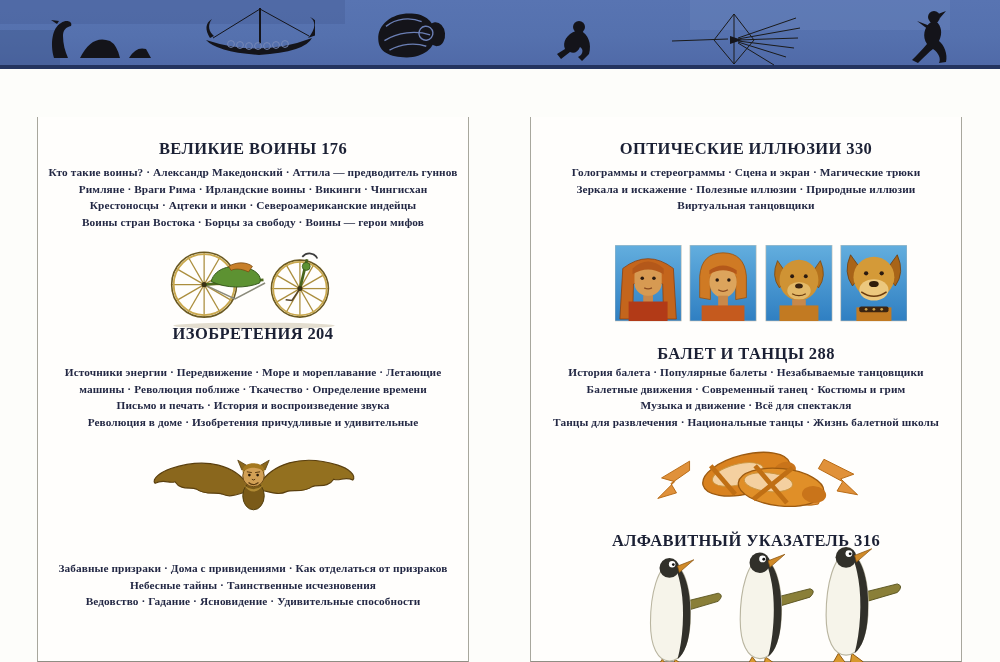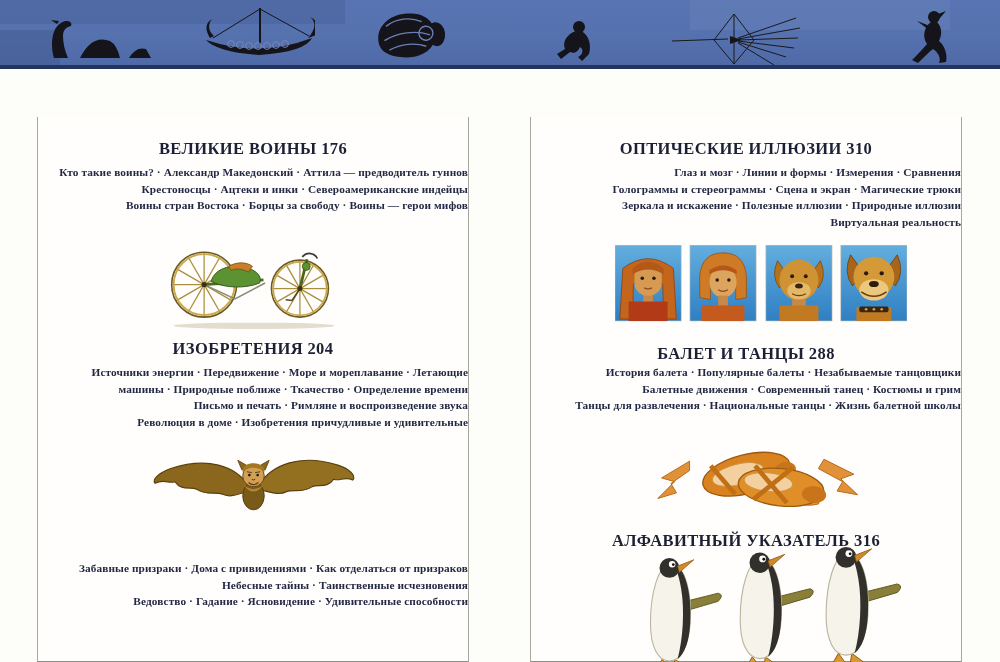--- a/index.html
+++ b/index.html
@@ -25,21 +25,21 @@
     border-left:1px solid #a8a79d;border-right:1px solid #a8a79d;
     border-bottom:2px solid #8f8e84;
     margin-top:48px;
   }
   .page-left{left:37px;}
   .page-right{left:530px;}
   .sec-title{
     position:absolute;left:0;width:100%;text-align:center;white-space:nowrap;
     font-weight:bold;font-size:16.5px;letter-spacing:.4px;color:#1b2034;
   }
-  .lines{position:absolute;left:0;width:100%;text-align:right;color:#232844;}
+  .lines{position:absolute;left:0;width:100%;text-align:center;color:#232844;}
   .ln{
     font-weight:bold;font-size:11.3px;line-height:16.5px;white-space:nowrap;
     letter-spacing:.1px;
   }
   .illus{position:absolute;}
   .penguins{z-index:3;}
 </style>
 </head>
 <body>
 
@@ -111,20 +111,21 @@
     <path d="M28,12 C21,17 19,27 24,34 C19,40 13,46 9,50 L15,53 C21,47 26,42 30,39 C36,43 38,49 36,53 L43,52 C45,44 41,35 36,31 C40,23 38,16 34,12 Z" fill="#14141a"></path>
     <path d="M27,16 L14,11 L26,20 Z" fill="#14141a"></path>
   </svg>
 </div>
 
 <div class="page page-left">
 
   <div class="sec-title" style="top:22px">ВЕЛИКИЕ ВОИНЫ 176</div>
   <div class="lines" style="top:47px">
     <div class="ln">Кто такие воины? · Александр Македонский · Аттила — предводитель гуннов</div>
+    <div class="ln">Римляне · Враги Рима · Ирландские воины · Викинги · Чингисхан</div>
     <div class="ln">Крестоносцы · Ацтеки и инки · Североамериканские индейцы</div>
     <div class="ln">Воины стран Востока · Борцы за свободу · Воины — герои мифов</div>
   </div>
 
   <svg class="illus" style="left:121px;top:124px" width="190" height="92" viewBox="0 0 240 110">
     <ellipse cx="120" cy="104" rx="102" ry="4" fill="#e3ddcf"></ellipse>
 
     <g stroke="#b2954386" fill="none">
       <g stroke="#ab8e3d" stroke-width="1.6">
         <line x1="57" y1="52" x2="98" y2="52"></line>
@@ -168,25 +169,25 @@
     <path d="M66,48 C70,30 96,24 117,33 C126,37 130,44 127,50 C110,57 84,57 66,48 Z" fill="#5d9232" stroke="#33551a" stroke-width="1.2"></path>
     <path d="M88,29 C97,23 111,23 118,29 L113,36 C103,31 95,32 91,34 Z" fill="#c77f2a" stroke="#7a4a12" stroke-width="1"></path>
     <path d="M178,57 L187,20" stroke="#49641c" stroke-width="3.5" fill="none"></path>
     <path d="M181,17 C187,10 197,12 200,19" stroke="#3c3c3c" stroke-width="2.2" fill="none"></path>
     <circle cx="186" cy="29" r="5" fill="#5d9232" stroke="#33551a"></circle>
     <path d="M178,57 L168,72 L160,71" stroke="#55442a" stroke-width="2" fill="none"></path>
     <circle cx="57" cy="52" r="3.2" fill="#3a3214"></circle>
     <circle cx="178" cy="57" r="3.2" fill="#3a3214"></circle>
   </svg>
 
-  <div class="sec-title" style="top:222px">ИЗОБРЕТЕНИЯ 204</div>
+  <div class="sec-title" style="top:207px">ИЗОБРЕТЕНИЯ 204</div>
   <div class="lines" style="top:247px">
     <div class="ln">Источники энергии · Передвижение · Море и мореплавание · Летающие</div>
-    <div class="ln">машины · Природные поближе · Ткачество · Определение времени</div>
-    <div class="ln">Письмо и печать · Римляне и воспроизведение звука</div>
+    <div class="ln">машины · Революция поближе · Ткачество · Определение времени</div>
+    <div class="ln">Письмо и печать · История и воспроизведение звука</div>
     <div class="ln">Революция в доме · Изобретения причудливые и удивительные</div>
   </div>
 
   <svg class="illus" style="left:108px;top:326px" width="215" height="84" viewBox="0 0 260 100">
     <path d="M125,52 C108,26 74,16 30,30 C18,34 6,43 11,48 C22,42 28,49 35,46 C42,57 54,52 61,55 C72,63 84,58 92,61 C104,67 116,58 125,58 Z" fill="#8a671d" stroke="#5a3f0e" stroke-width="1.4"></path>
     <path d="M135,52 C152,24 188,12 232,26 C245,30 255,39 250,44 C240,39 234,46 227,43 C220,54 208,49 201,52 C190,60 178,55 170,58 C158,64 146,56 135,56 Z" fill="#93701f" stroke="#5a3f0e" stroke-width="1.4"></path>
     <ellipse cx="130" cy="63" rx="13" ry="17" fill="#7a5a18" stroke="#53400f" stroke-width="1.2"></ellipse>
     <path d="M118,50 Q130,60 142,50 Q130,66 118,50 Z" fill="#b08a33"></path>
     <path d="M116,32 L111,20 L123,27 Z" fill="#8a671d" stroke="#5a3f0e"></path>
     <path d="M144,32 L149,20 L137,27 Z" fill="#8a671d" stroke="#5a3f0e"></path>
@@ -201,26 +202,25 @@
 
   <div class="lines" style="top:443px">
     <div class="ln">Забавные призраки · Дома с привидениями · Как отделаться от призраков</div>
     <div class="ln">Небесные тайны · Таинственные исчезновения</div>
     <div class="ln">Ведовство · Гадание · Ясновидение · Удивительные способности</div>
   </div>
 </div>
 
 <div class="page page-right">
 
-  <div class="sec-title" style="top:22px">ОПТИЧЕСКИЕ ИЛЛЮЗИИ 310</div>
+  <div class="sec-title" style="top:22px">ОПТИЧЕСКИЕ ИЛЛЮЗИИ 330</div>
   <div class="lines" style="top:47px">
-    <div class="ln">Глаз и мозг · Линии и формы · Измерения · Сравнения</div>
     <div class="ln">Голограммы и стереограммы · Сцена и экран · Магические трюки</div>
     <div class="ln">Зеркала и искажение · Полезные иллюзии · Природные иллюзии</div>
-    <div class="ln">Виртуальная реальность</div>
+    <div class="ln">Виртуальная танцовщики</div>
   </div>
 
   <svg class="illus" style="left:84px;top:128px" width="292" height="78" viewBox="0 0 300 80">
     <defs>
       <linearGradient id="fb" x1="0" y1="0" x2="0" y2="1">
         <stop offset="0" stop-color="#63aede"></stop>
           <stop offset="1" stop-color="#2f7fc2"></stop>
       </linearGradient>
     </defs>
 
@@ -277,20 +277,21 @@
       <circle cx="26" cy="66" r="1.4" fill="#caa04a"></circle>
         <circle cx="34" cy="66" r="1.4" fill="#caa04a"></circle>
         <circle cx="42" cy="66" r="1.4" fill="#caa04a"></circle>
     </g>
   </svg>
 
   <div class="sec-title" style="top:227px">БАЛЕТ И ТАНЦЫ 288</div>
   <div class="lines" style="top:247px">
     <div class="ln">История балета · Популярные балеты · Незабываемые танцовщики</div>
     <div class="ln">Балетные движения · Современный танец · Костюмы и грим</div>
+    <div class="ln">Музыка и движение · Всё для спектакля</div>
     <div class="ln">Танцы для развлечения · Национальные танцы · Жизнь балетной школы</div>
   </div>
 
   <svg class="illus" style="left:112px;top:318px" width="235" height="84" viewBox="0 0 240 90">
     <g fill="#e0913a" stroke="#b5660f" stroke-width="1">
       <path d="M44,28 L14,46 L28,50 L10,68 L30,62 L24,52 L44,38 Z"></path>
       <path d="M188,26 L220,42 L206,47 L224,64 L202,60 L208,50 L182,36 Z"></path>
       <path d="M150,62 Q170,70 186,64 L182,74 Q166,78 150,70 Z"></path>
     </g>
     <g transform="rotate(-14 105 42)">

